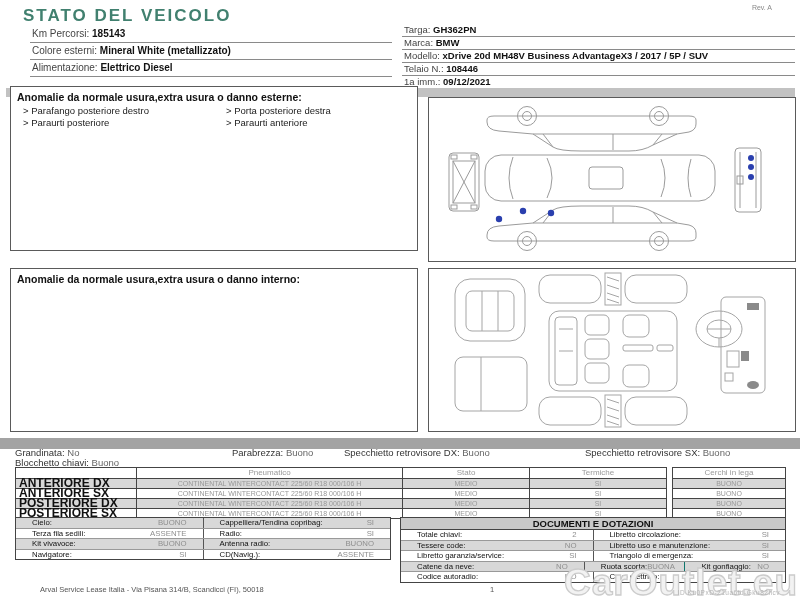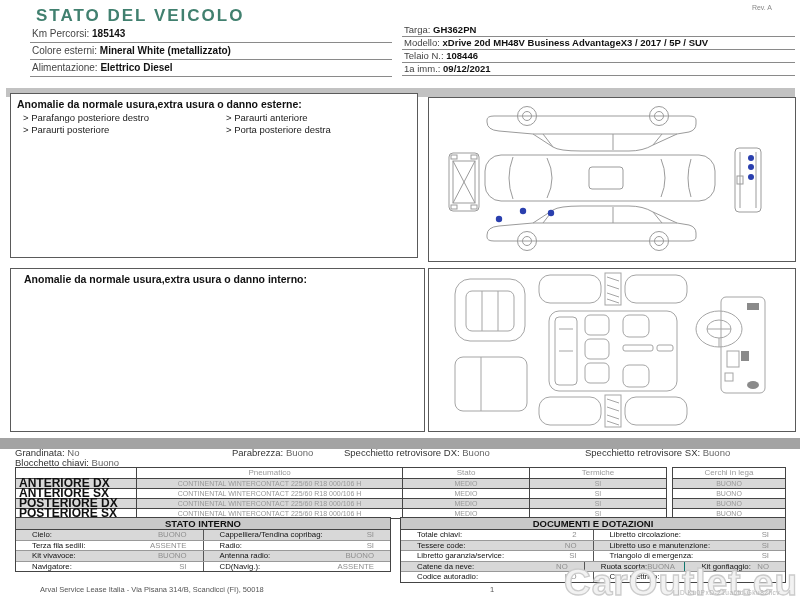--- a/index.html
+++ b/index.html
@@ -1,37 +1,37 @@
 <!DOCTYPE html>
 <html><head>
 <meta charset="utf-8">
 <style>
   html,body{margin:0;padding:0;background:#ffffff;}
   body{width:800px;height:600px;position:relative;overflow:hidden;
        font-family:"Liberation Sans","DejaVu Sans",sans-serif;color:#222;}
   .abs{position:absolute;}
   
-  .title{left:36px;top:6px;font-size:17px;font-weight:bold;color:#41806f;letter-spacing:2px;}
+  .title{left:23px;top:6px;font-size:17px;font-weight:bold;color:#41806f;letter-spacing:2px;}
   .rev{right:28px;top:4px;font-size:7px;color:#888;}
   .info-left{left:30px;top:26px;width:362px;font-size:10px;}
   .info-left .irow{border-bottom:1px solid #8a8a8a;padding:2px 0 2px 2px;height:12px;line-height:12px;}
   .info-right{left:402px;top:24px;width:393px;font-size:9.5px;}
   .info-right .irow{border-bottom:1px solid #8a8a8a;padding:1px 0 1px 2px;height:10px;line-height:10px;white-space:nowrap;}
   .lbl{color:#444;text-align:center;}
   .val{font-weight:bold;color:#111;}
   .val2{}
   
   .bar{left:6px;width:789px;}
   .bar1{top:88px;height:9px;background:#c2c2c2;}
   .bar2{top:438px;height:11px;background:#a3a3a3;left:0;width:800px;}
   
   .box{border:1px solid #5a5a5a;background:#fff;}
-  .box-ext-text{left:10px;top:93px;width:406px;height:163px;}
+  .box-ext-text{left:10px;top:86px;width:406px;height:163px;}
   .box-ext-diag{left:428px;top:97px;width:366px;height:163px;}
-  .box-int-text{left:10px;top:268px;width:406px;height:162px;padding-left:7px;}
+  .box-int-text{left:10px;top:268px;width:406px;height:162px;}
   .box-int-diag{left:428px;top:268px;width:366px;height:162px;}
   .anom-head{font-size:10.5px;font-weight:bold;color:#111;padding:4px 6px 2px 6px;}
   .anom-cols{display:flex;font-size:9.5px;color:#222;}
   .anom-col{width:50%;padding-left:12px;line-height:12px;}
   .box svg{display:block;width:100%;height:100%;}
   
   .cond{top:447px;font-size:9.5px;color:#333;white-space:nowrap;}
   .cval{color:#666;}
   
   .tiretable{left:15px;top:467px;width:650px;border:1px solid #444;font-size:7px;}
@@ -92,20 +92,24 @@
       <span class="val val2">Diesel</span>
     </div>
   </div>
 
   <div class="abs info-right">
     <div class="irow">
       <span class="lbl">Targa:</span>
       <span class="val">GH362PN</span>
     </div>
     <div class="irow">
+      <span class="lbl">Marca:</span>
+      <span class="val">BMW</span>
+    </div>
+    <div class="irow">
       <span class="lbl">Modello:</span>
       <span class="val">xDrive 20d MH48V Business AdvantageX3 / 2017 / 5P / SUV</span>
     </div>
     <div class="irow">
       <span class="lbl">Telaio N.:</span>
       <span class="val">108446</span>
     </div>
     <div class="irow">
       <span class="lbl">1a imm.:</span>
       <span class="val">09/12/2021</span>
@@ -115,22 +119,22 @@
   <div class="abs bar bar1"></div>
 
   <div class="abs box box-ext-text">
     <div class="anom-head">Anomalie da normale usura,extra usura o danno esterne:</div>
     <div class="anom-cols">
       <div class="anom-col">
         <div>&gt; Parafango posteriore destro</div>
         <div>&gt; Paraurti posteriore</div>
       </div>
       <div class="anom-col">
+        <div>&gt; Porta posteriore destra</div>
         <div>&gt; Paraurti anteriore</div>
-        <div>&gt; Porta posteriore destra</div>
       </div>
     </div>
   </div>
 
   <div class="abs box box-ext-diag">
     <svg viewBox="0 0 366 163">
       <defs>
         <g id="sidecar" stroke="#9b9b9b" fill="none" stroke-width="1">
           <path d="M6,32 Q6,24 18,23 L52,20 L72,7 Q78,3 100,3 L148,3 Q162,3 172,9 L196,20 L208,22 Q215,24 215,30 L215,34 Q215,38 208,38 L13,38 Q6,38 6,34 Z"></path>
           <path d="M52,20 L196,20"></path>
@@ -298,21 +302,20 @@
 
   <div class="abs rimtable">
     <div class="rimhead">Cerchi in lega</div>
     <div class="rimrow shade">BUONO</div>
     <div class="rimrow">BUONO</div>
     <div class="rimrow shade">BUONO</div>
     <div class="rimrow">BUONO</div>
   </div>
 
   <div class="abs kvtable kv-left">
-    <div class="kvhead">STATO INTERNO</div>
     <div class="kvrow shade">
       <div class="kvhalf hl">
           <span class="kvlabel">Cielo:</span>
           <span class="kvval">BUONO</span>
         </div>
       <div class="kvhalf">
           <span class="kvlabel">Cappelliera/Tendina copribag:</span>
           <span class="kvval">SI</span>
         </div>
     </div>

